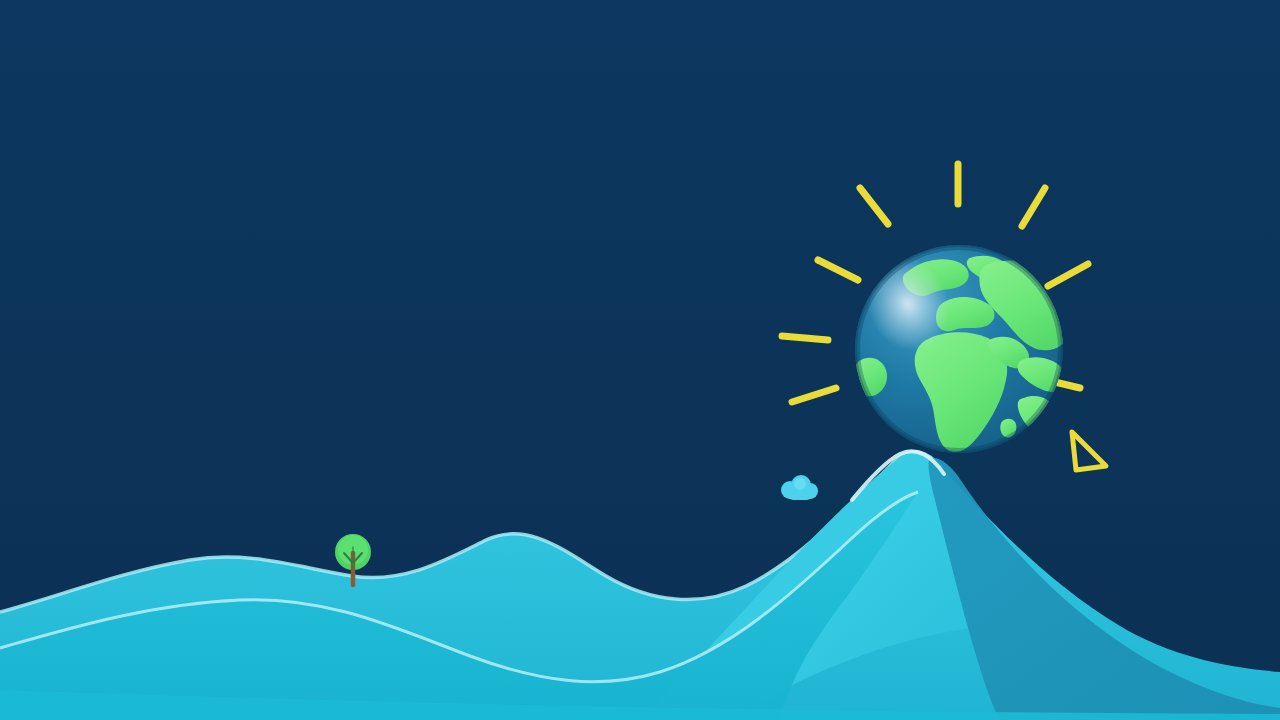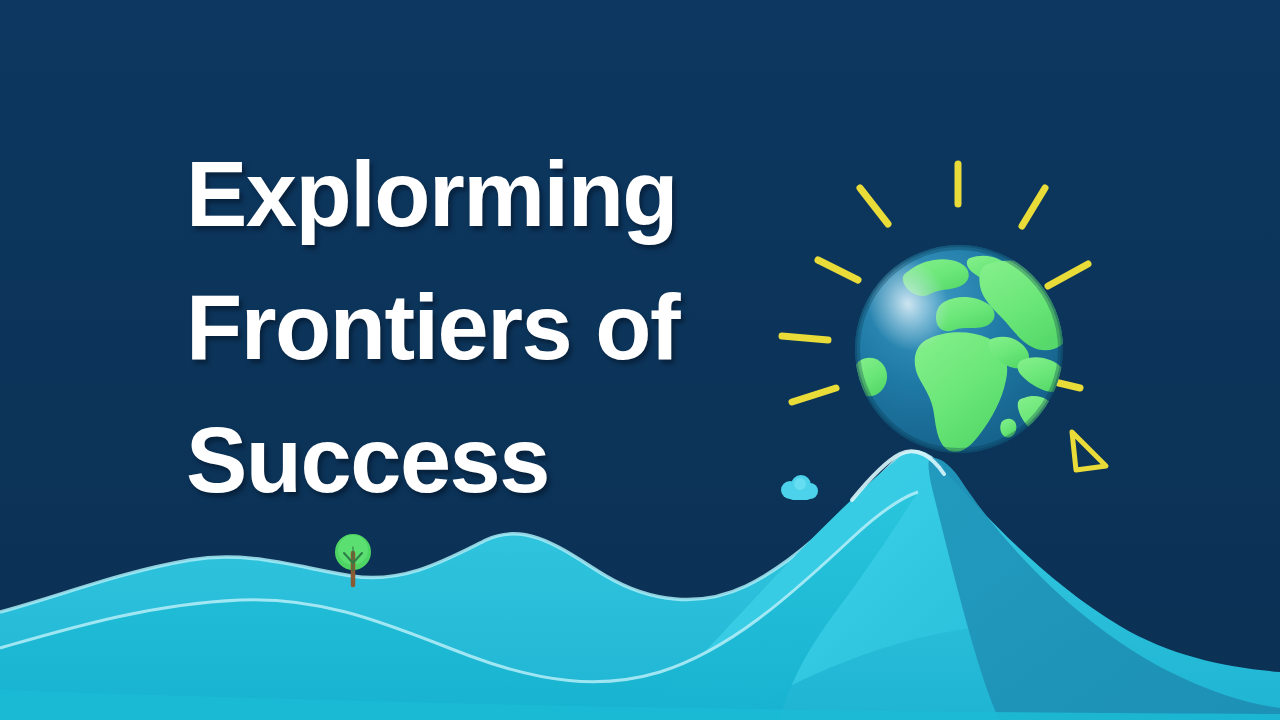--- a/index.html
+++ b/index.html
@@ -293,19 +293,14 @@
         <circle cx="25" cy="11" r="10"></circle>
         <circle cx="34" cy="17" r="8"></circle>
         <rect x="12" y="16" width="24" height="10" rx="5"></rect>
       </g>
       <g fill="#6fe0f2" opacity="0.75">
         <circle cx="24" cy="10" r="6"></circle>
       </g>
     </svg>
   </div>
 
-  <div class="title-block">
-    <div class="title-line">Explorming</div>
-    <div class="title-line">Frontiers of</div>
-    <div class="title-line">Success</div>
-  </div>
 
 </div>
 
 </body></html>

